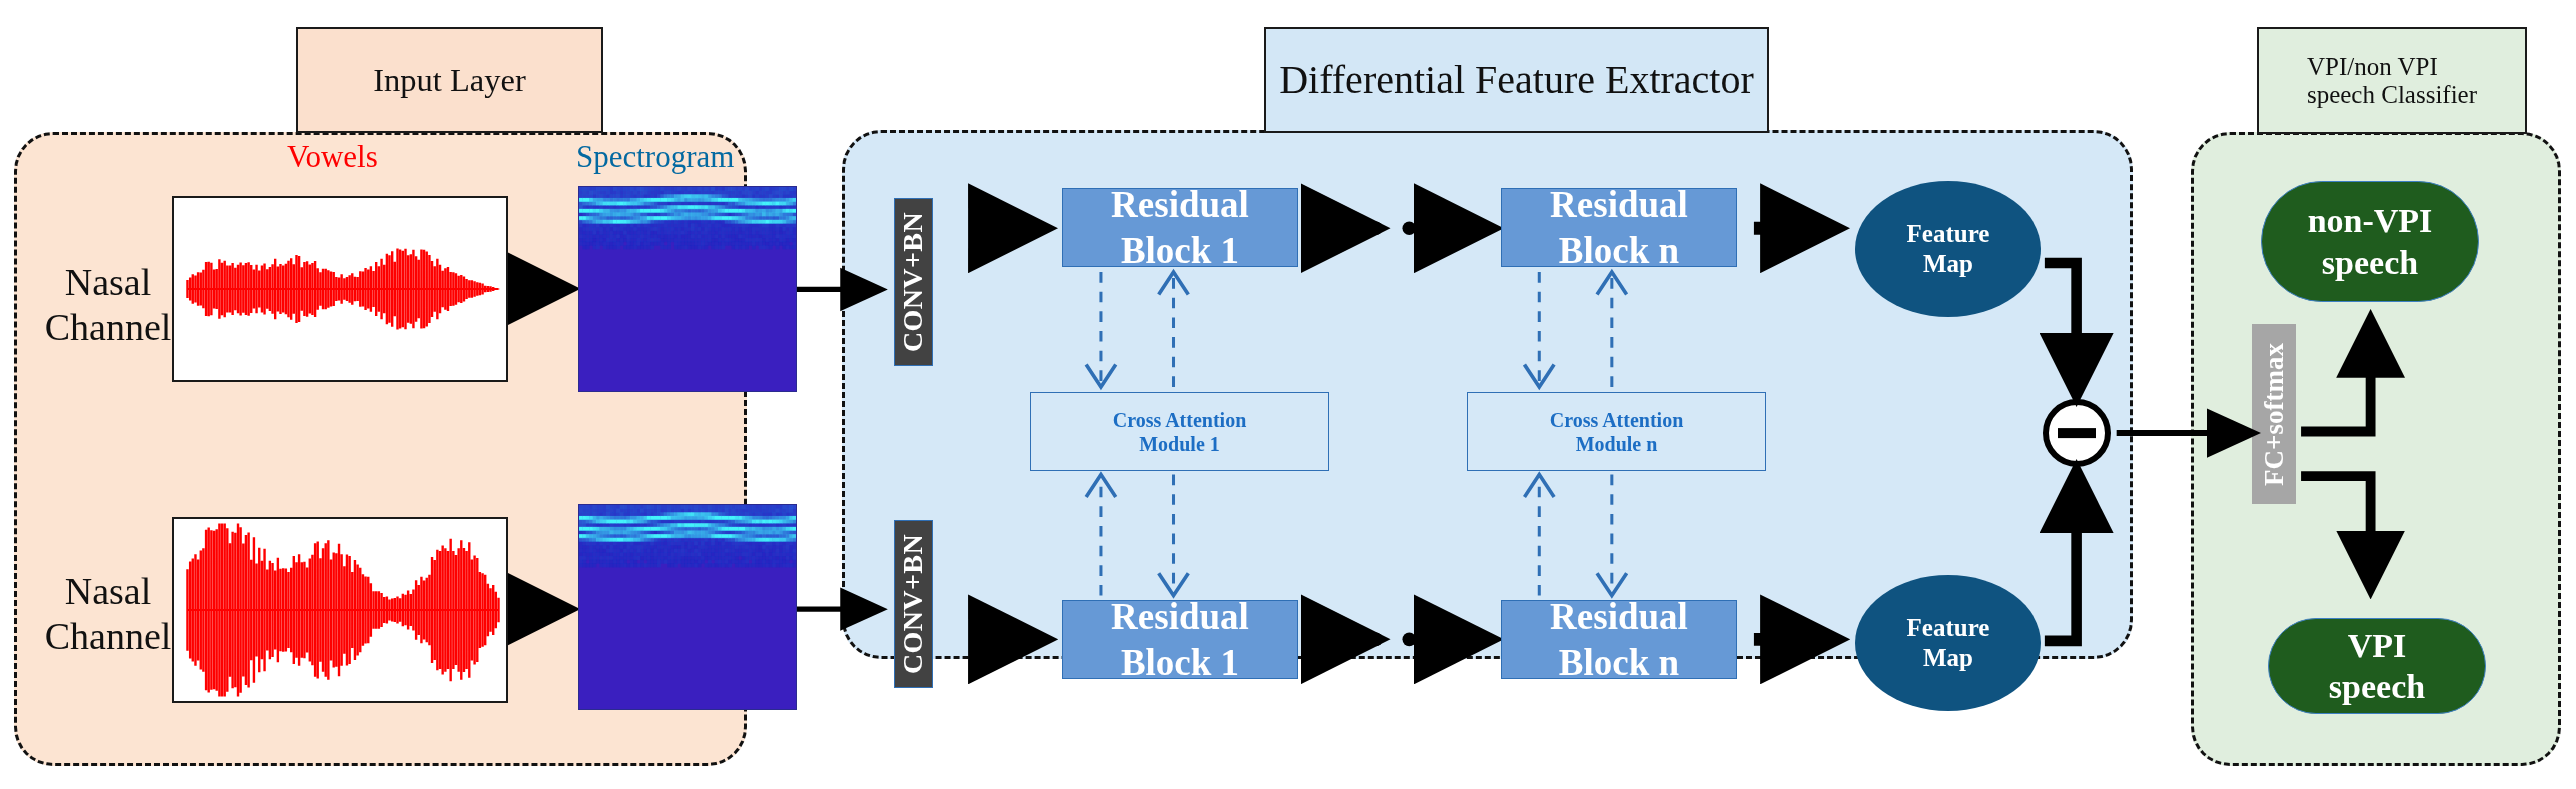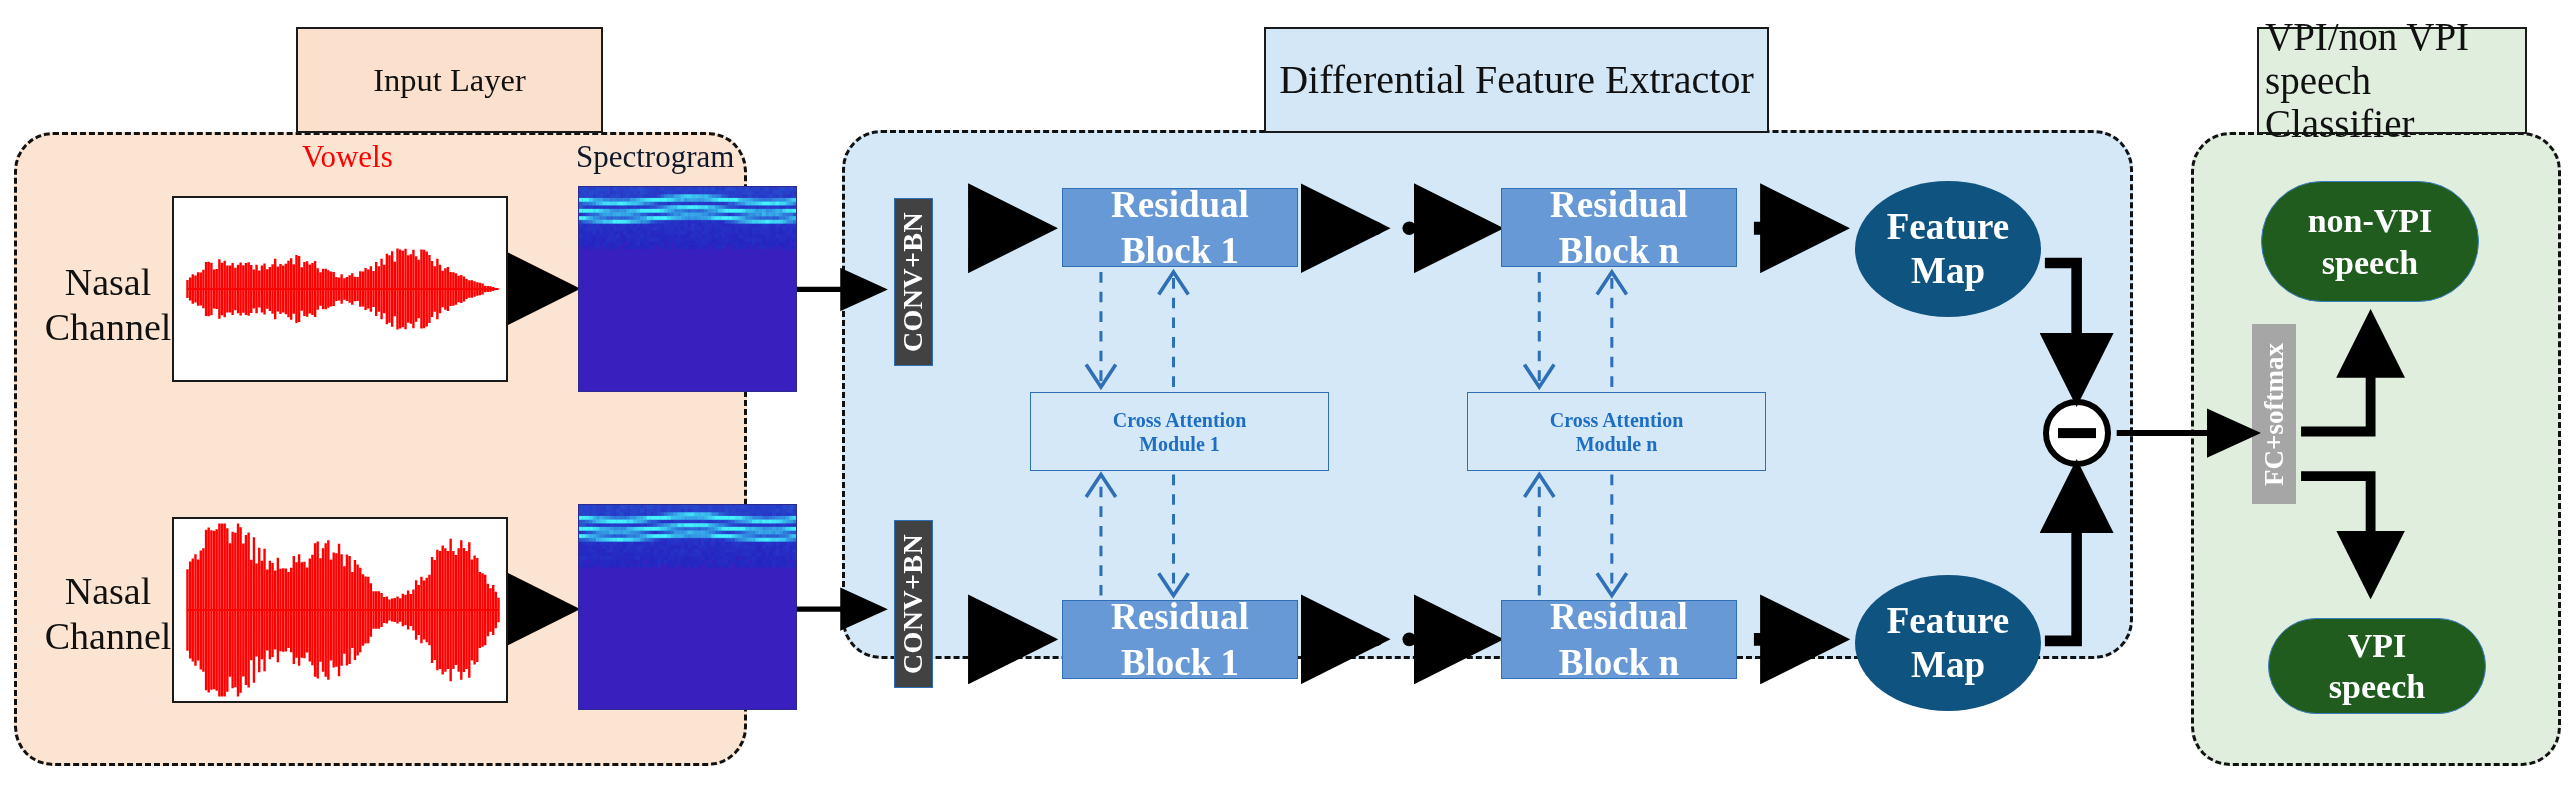--- a/index.html
+++ b/index.html
@@ -13,26 +13,26 @@
   #panel-input{left:13.6px;top:132px;width:733px;height:634px;background:#fce4d2;}
   #panel-extractor{left:842px;top:130px;width:1291px;height:529px;background:#d5e8f7;}
   #panel-classifier{left:2191px;top:132px;width:370px;height:634px;background:#e0eede;}
 
   
   .panel-title{position:absolute;border:2.3px solid #1a1a1a;box-sizing:border-box;
                display:flex;align-items:center;justify-content:center;
                text-align:left;color:#111;line-height:1.12;z-index:6;margin-left:28px;}
   #title-input{left:268px;top:27px;width:307px;height:106px;background:#fbe0cd;font-size:32.5px;}
   #title-extractor{left:1236px;top:27px;width:505px;height:106px;background:#d3e7f6;font-size:40px;}
-  #title-classifier{left:2229px;top:27px;width:270px;height:107px;background:#e0eede;font-size:39px;padding:16px 6px;}
+  #title-classifier{left:2229px;top:27px;width:270px;height:107px;background:#e0eede;font-size:25px;padding:16px 6px;}
 
   
   .col-head{position:absolute;font-size:31px;z-index:5;white-space:nowrap;}
-  #head-vowels{left:302px;top:139px;color:#fe0000;}
-  #head-spectrogram{left:576px;top:139px;color:#0f172a;}
+  #head-vowels{left:287px;top:139px;color:#fe0000;}
+  #head-spectrogram{left:576px;top:139px;color:#0369a1;}
 
   .chan-label{position:absolute;font-size:38px;color:#111;text-align:center;
               line-height:1.18;z-index:5;width:144px;}
   #label-nasal{left:36px;top:260px;}
   #label-oral{left:36px;top:569px;}
 
   .wavebox{position:absolute;background:#fff;border:2.3px solid #1a1a1a;box-sizing:border-box;z-index:5;}
   #wave-nasal{left:172px;top:196px;width:336px;height:186px;}
   #wave-oral{left:172px;top:517px;width:336px;height:186px;}
   .wavebox svg{display:block;width:100%;height:100%;}
@@ -59,21 +59,21 @@
   #res-bot-n{left:1501px;top:600px;width:236px;height:79px;}
 
   .cam{position:absolute;border:1.5px solid #2f6fb5;box-sizing:border-box;background:transparent;
        z-index:5;display:flex;align-items:center;justify-content:center;text-align:center;
        color:#1d6ec4;font-weight:bold;font-size:20px;line-height:1.2;}
   #cam-1{left:1030px;top:392px;width:299px;height:79px;}
   #cam-n{left:1467px;top:392px;width:299px;height:79px;}
 
   .fmap{position:absolute;background:#0f5380;border-radius:50%;z-index:5;
         display:flex;align-items:center;justify-content:center;text-align:center;
-        color:#fff;font-weight:bold;font-size:37px;line-height:1.2;}
+        color:#fff;font-weight:bold;font-size:25px;line-height:1.2;}
   #fmap-top{left:1855px;top:181px;width:186px;height:136px;}
   #fmap-bot{left:1855px;top:575px;width:186px;height:136px;}
 
   .minus-node{position:absolute;left:2043px;top:399px;width:68px;height:68px;border-radius:50%;
               background:#fff;border:6.8px solid #000;box-sizing:border-box;z-index:6;}
   .minus-node i{position:absolute;left:50%;top:50%;transform:translate(-50%,-50%);
                 width:38px;height:9.8px;background:#000;display:block;}
 
   
   .fcsm{position:absolute;left:2252px;top:324px;width:44px;height:180px;background:#a6a6a6;

